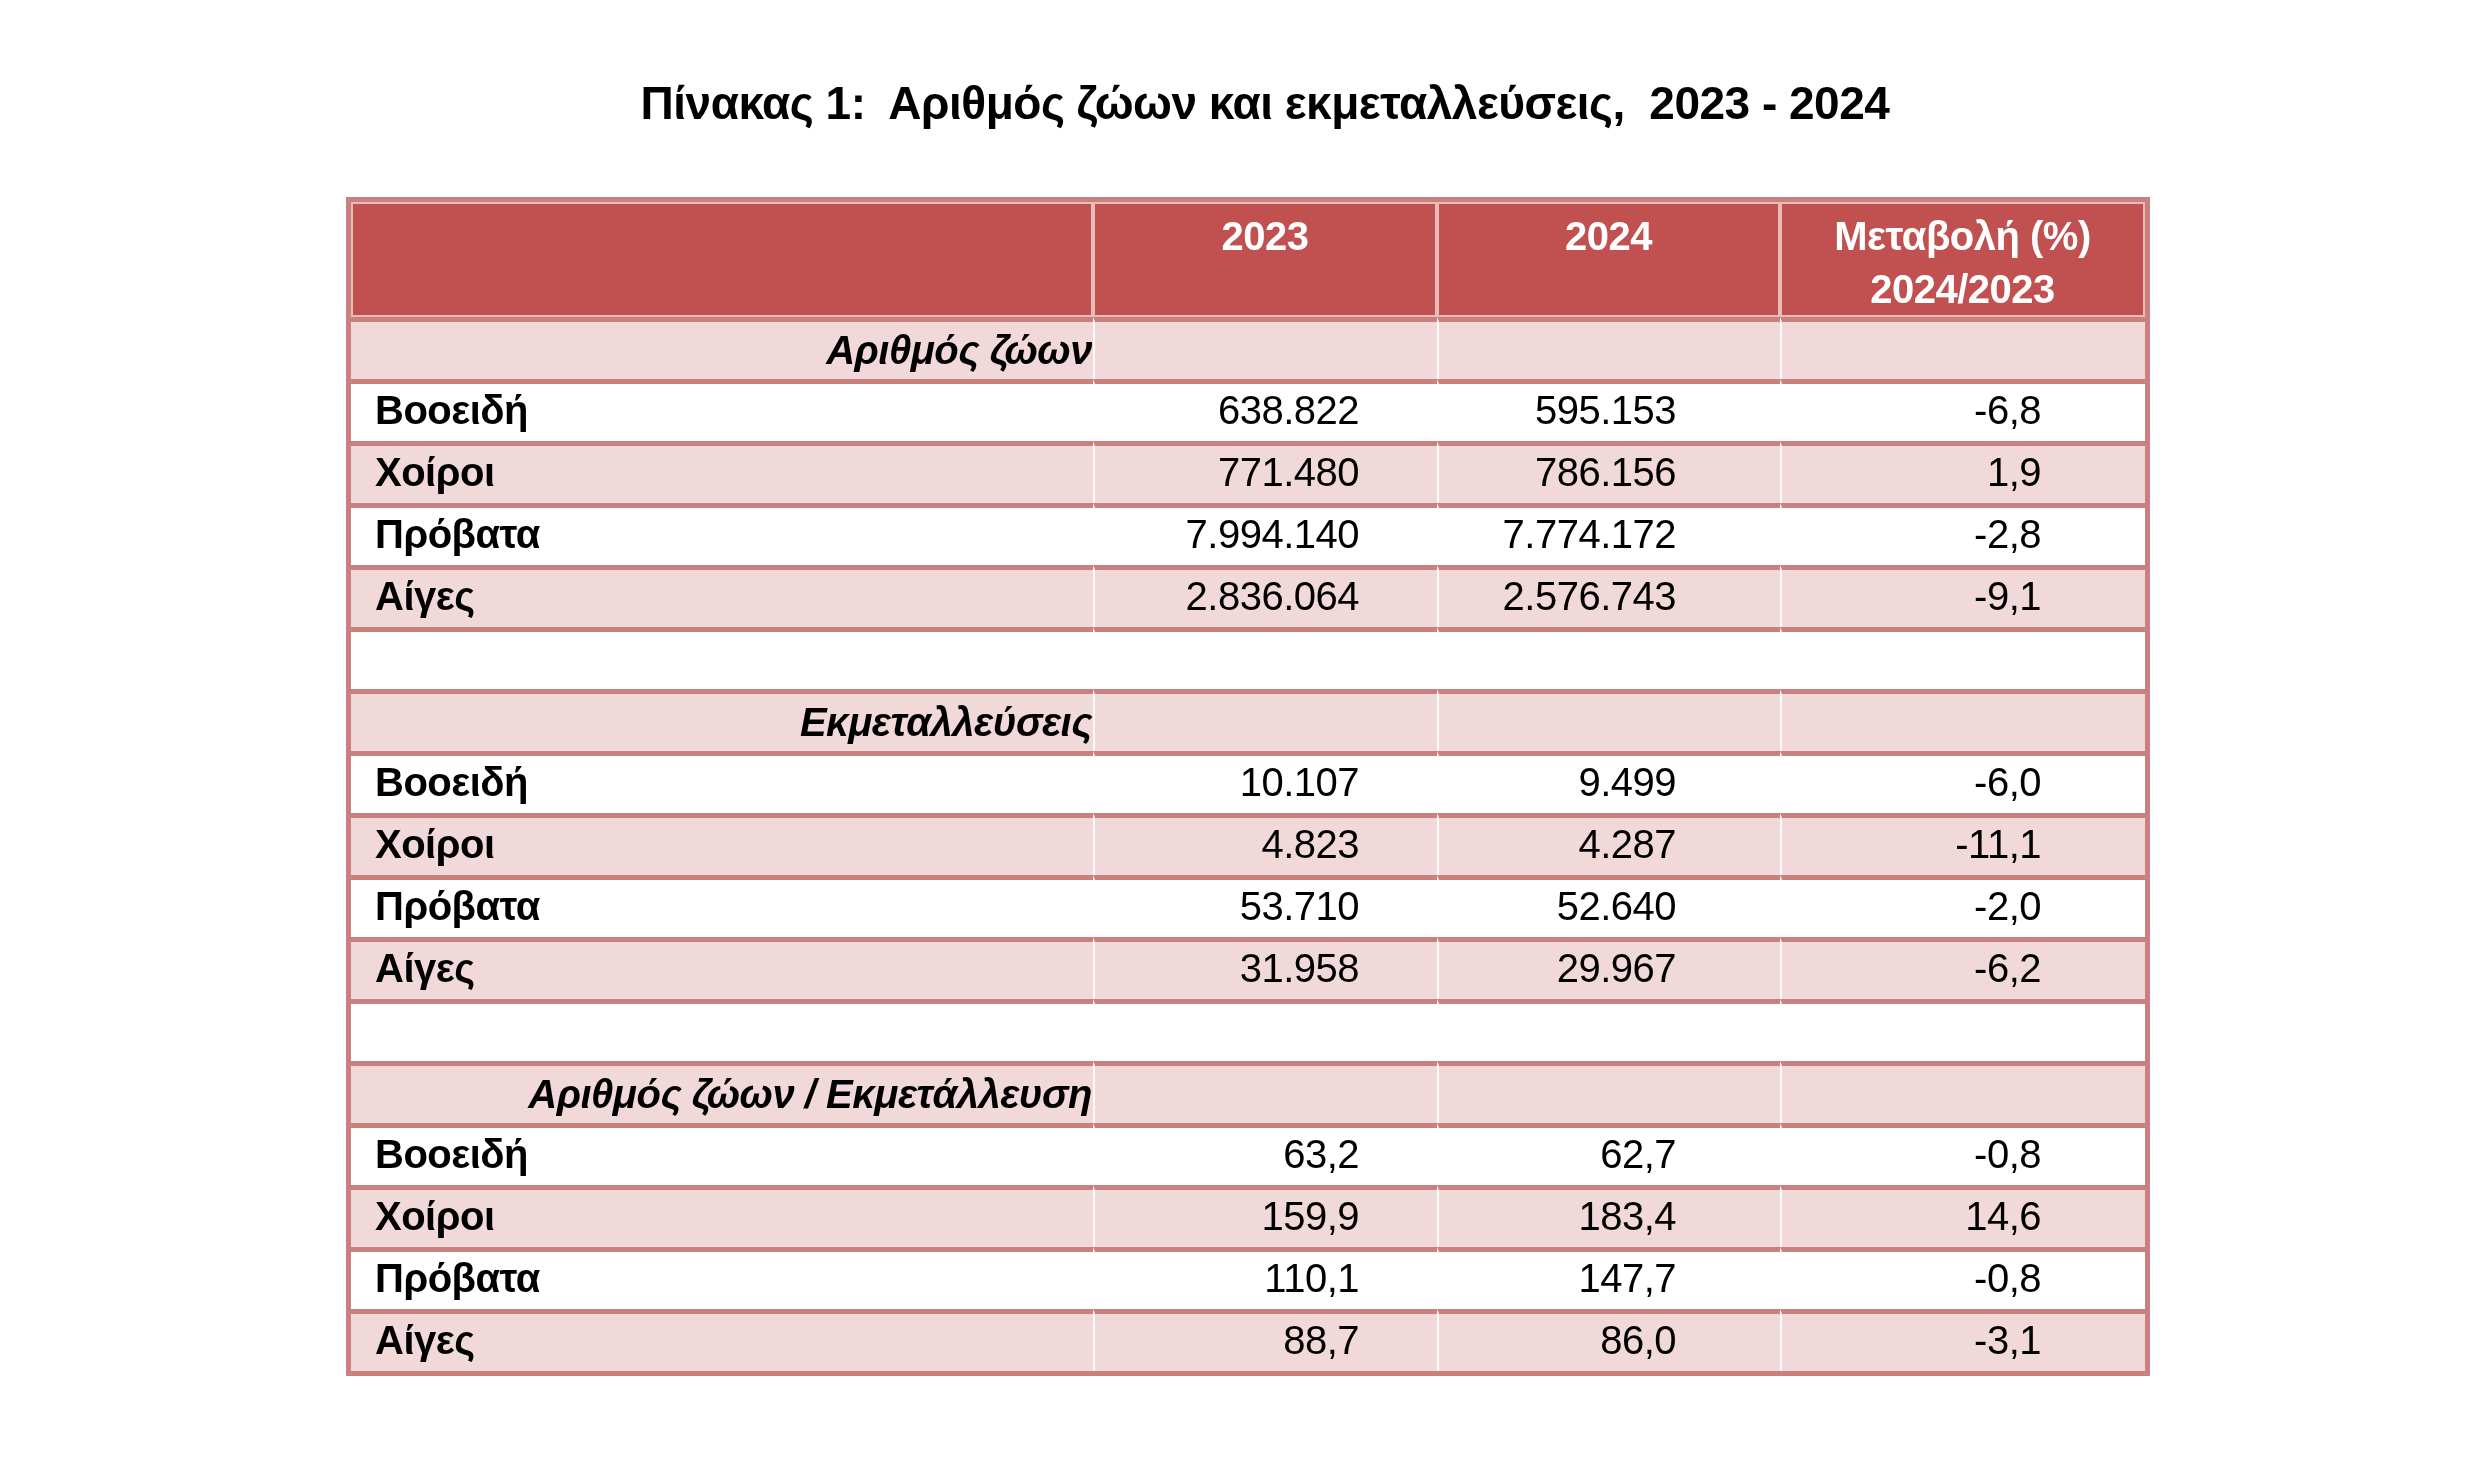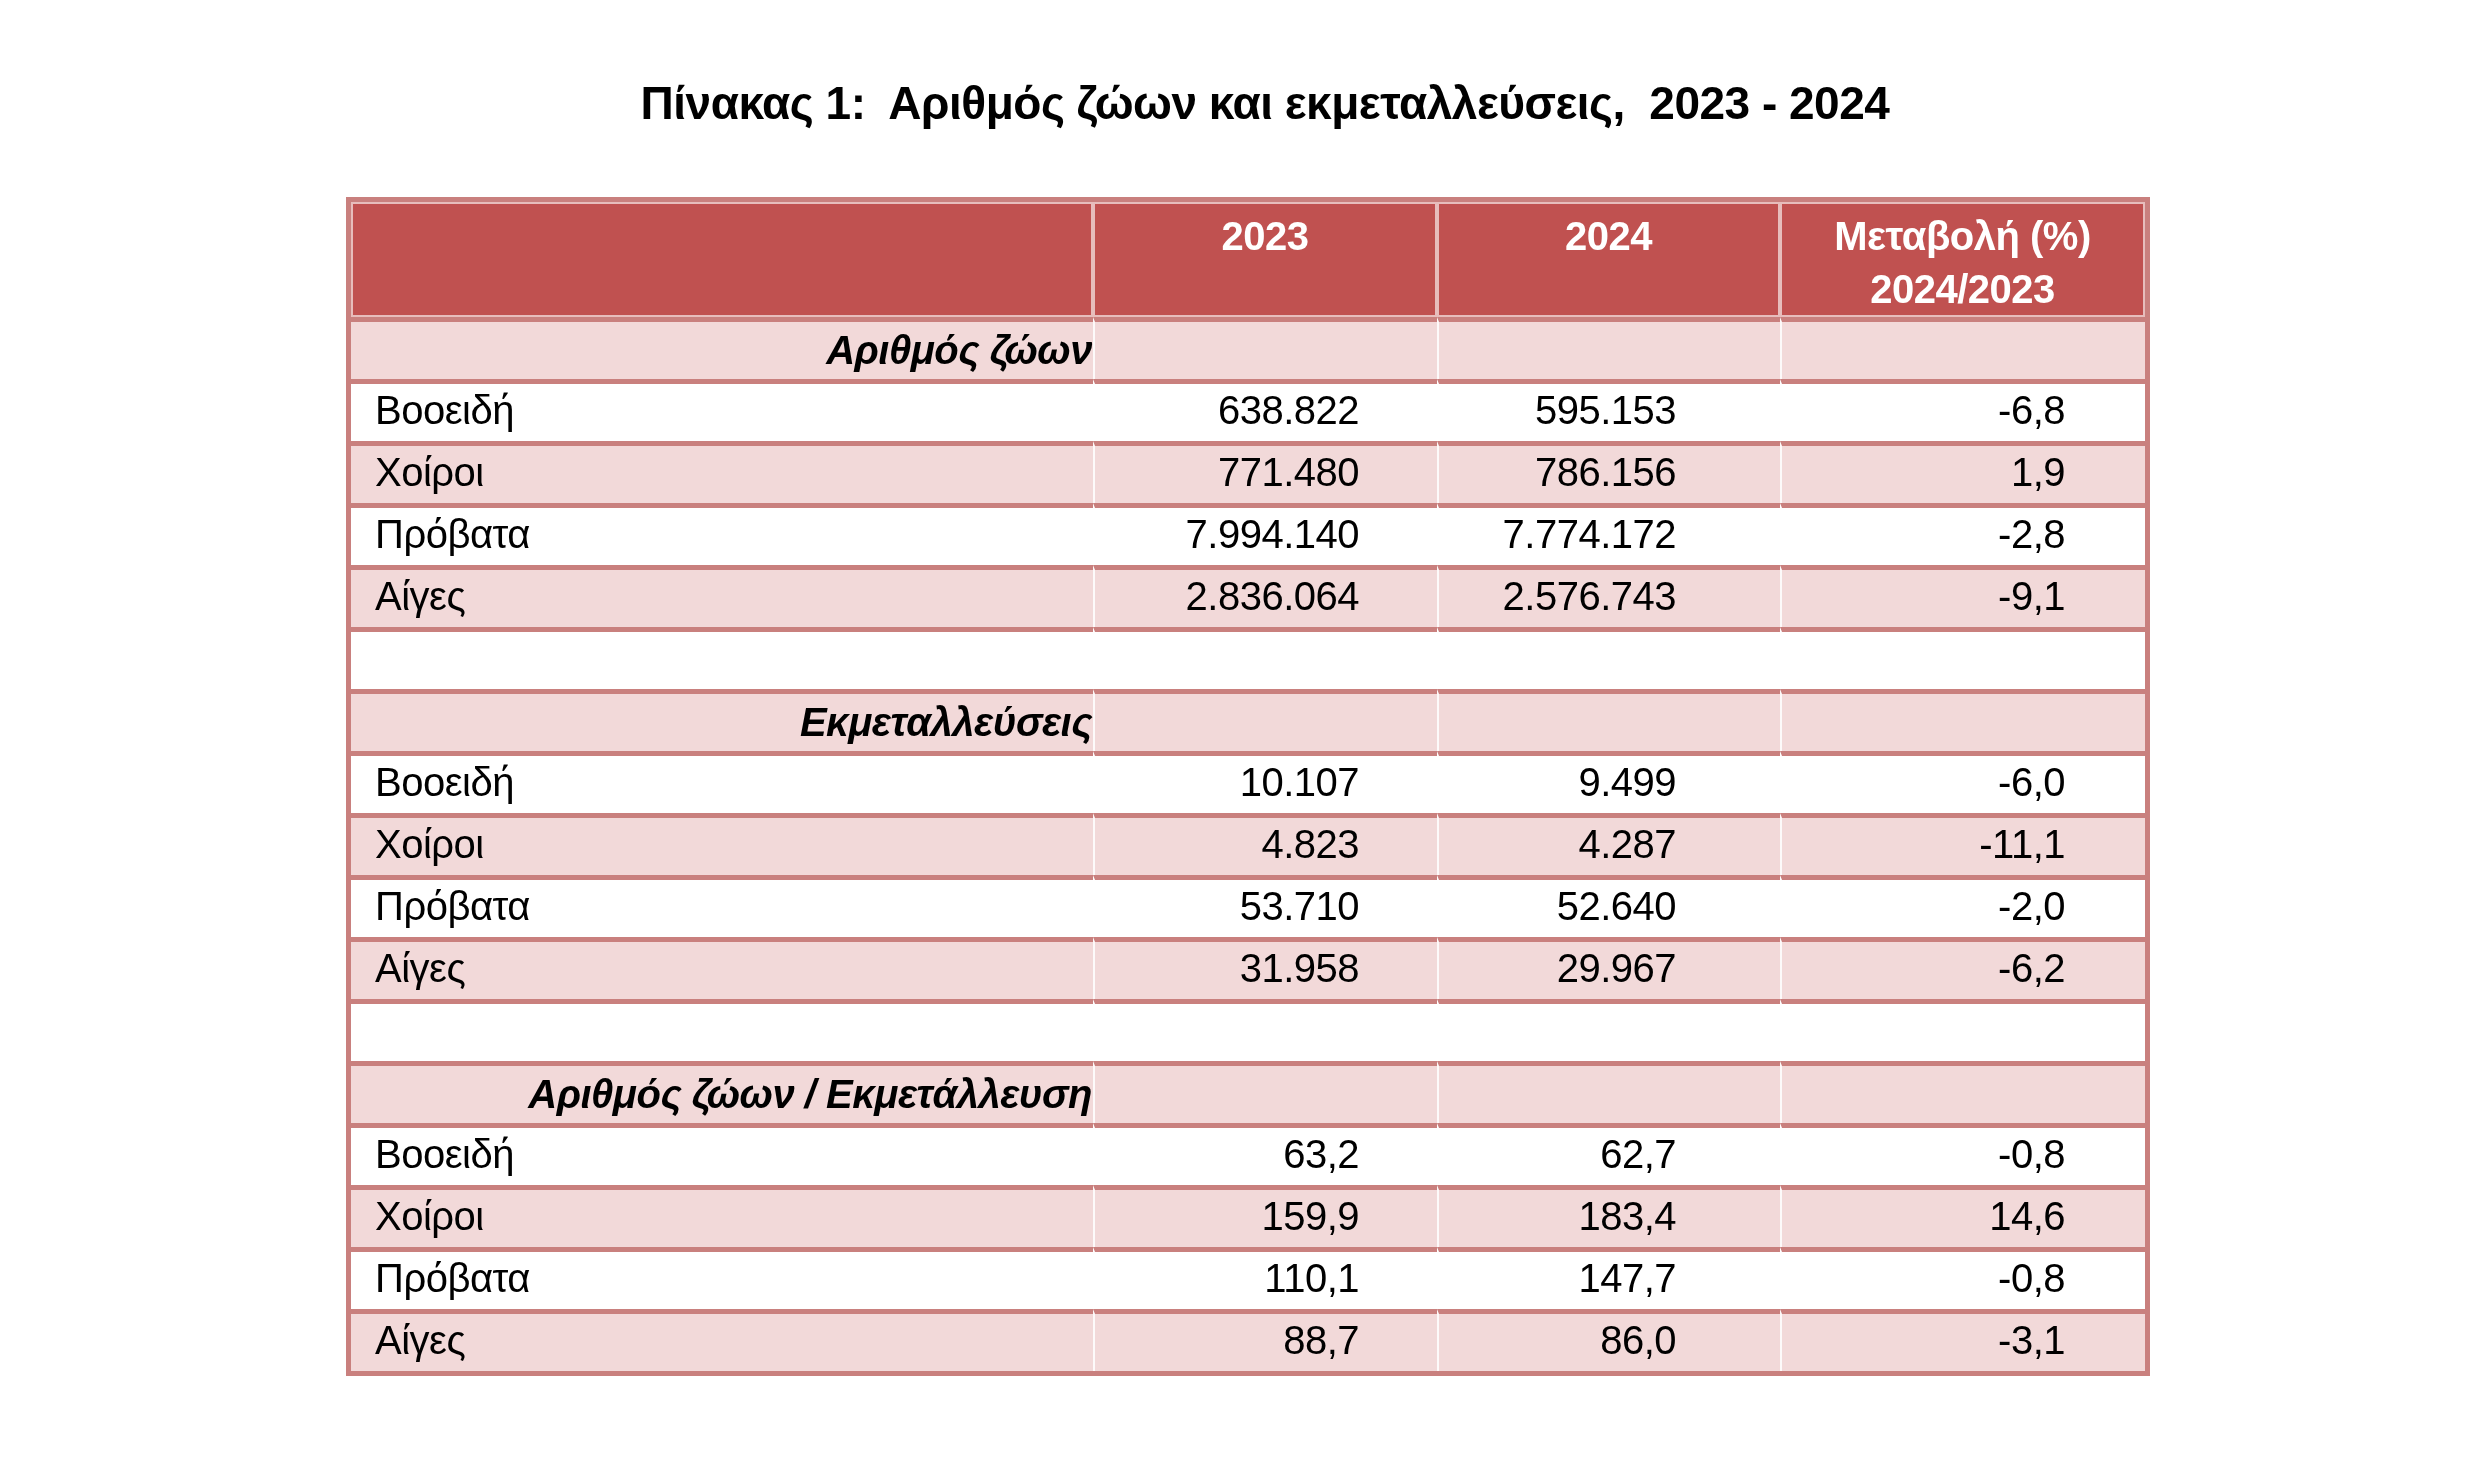--- a/index.html
+++ b/index.html
@@ -54,25 +54,25 @@
     background: #ffffff;
   }
   tbody td + td {
     border-left: 2px solid rgba(255,255,255,0.85);
     text-align: right;
     vertical-align: top;
     padding-top: 4px;
   }
   tbody td.c-2023 { padding-right: 78px; }
   tbody td.c-2024 { padding-right: 104px; }
-  tbody td.c-chg  { padding-right: 80px; }
+  tbody td.c-chg  { padding-right: 104px; }
   tr.pink td, tr.section-row td { background: var(--row-pink, #F2D9D9); }
   tr.white td, tr.spacer-row td { background: #ffffff; }
   td.label-cell {
-    font-weight: normal;
+    font-weight: bold;
     text-align: left;
     vertical-align: bottom;
     padding-left: 24px;
     padding-bottom: 8px;
   }
   td.section-title-cell {
     font-weight: bold;
     font-style: italic;
     text-align: right;
     vertical-align: middle;

